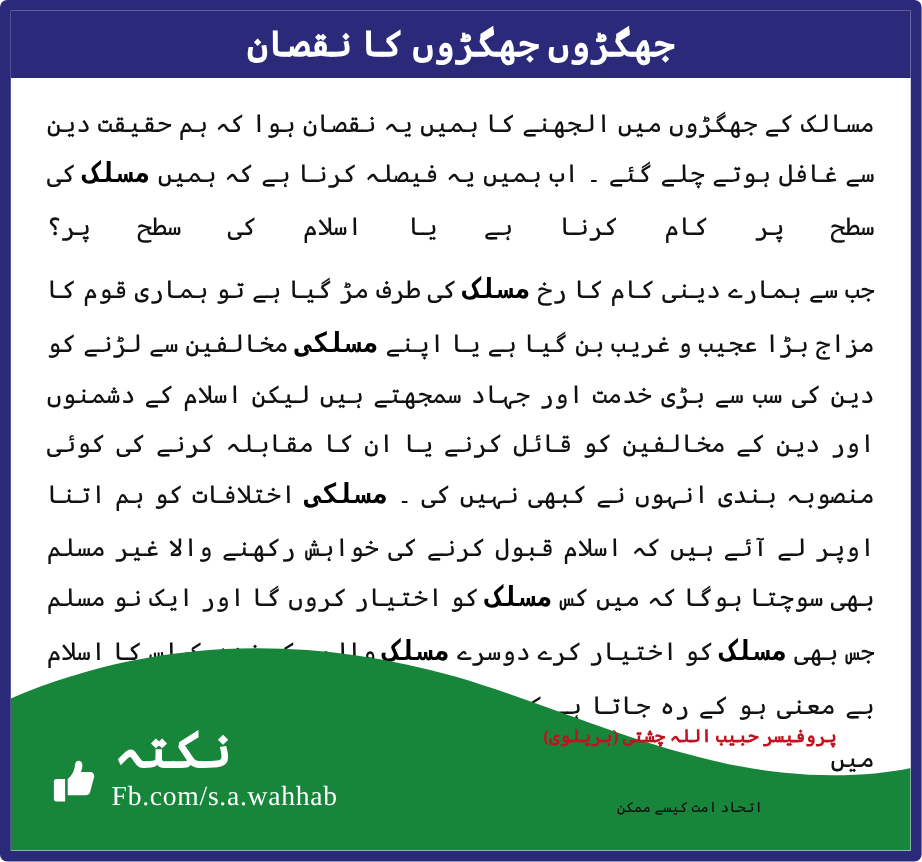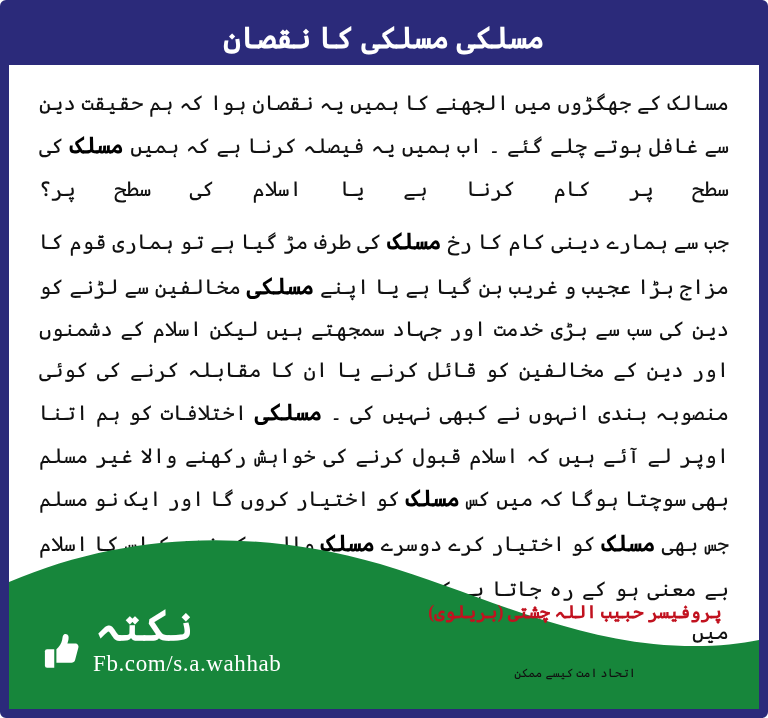--- a/index.html
+++ b/index.html
@@ -67,20 +67,21 @@
     margin: 0 0 10px 0;
     direction: rtl;
     text-align: justify;
     text-align-last: justify;
     font-family: "Liberation Serif", "DejaVu Serif", serif;
   }
   .emph {
     font-weight: bold;
     font-size: 23px;
     color: #000000;
+    font-family: Liberation Mono, monospace;
   }
 
   
   #bottom-band {
     position: absolute;
     left: 0;
     right: 0;
     bottom: 0;
     height: 185px;
     overflow: hidden;
@@ -133,42 +134,42 @@
   #attribution {
     position: absolute;
     right: 34px;
     bottom: 86px;
     width: 300px;
     text-align: center;
     direction: rtl;
   }
   #author-name {
     color: #c1121f;
-    font-size: 18px;
+    font-size: 15px;
     font-weight: bold;
     direction: rtl;
   }
   #tagline {
     position: absolute;
     right: 34px;
     bottom: 28px;
     width: 300px;
     text-align: center;
     color: #111111;
     font-size: 12px;
     direction: rtl;
   }
 </style>
 </head>
 <body>
 
 <div id="poster">
 
   <div id="title-bar">
-    <div id="title-text">مسلکی مسلکی کا نقصان</div>
+    <div id="title-text">جھگڑوں جھگڑوں کا نقصان</div>
   </div>
 
   <div id="body-area">
     <p class="para">مسالک کے جھگڑوں میں الجھنے کا ہمیں یہ نقصان ہوا کہ ہم حقیقت دین سے غافل ہوتے چلے گئے ۔ اب ہمیں یہ فیصلہ کرنا ہے کہ ہمیں <span class="emph">مسلک</span> کی سطح پر کام کرنا ہے یا اسلام کی سطح پر؟</p>
     <p class="para">جب سے ہمارے دینی کام کا رخ <span class="emph">مسلک</span> کی طرف مڑ گیا ہے تو ہماری قوم کا مزاج بڑا عجیب و غریب بن گیا ہے یا اپنے <span class="emph"><span class="emph">مسلک</span>ی</span> مخالفین سے لڑنے کو دین کی سب سے بڑی خدمت اور جہاد سمجھتے ہیں لیکن اسلام کے دشمنوں اور دین کے مخالفین کو قائل کرنے یا ان کا مقابلہ کرنے کی کوئی منصوبہ بندی انہوں نے کبھی نہیں کی ۔ <span class="emph"><span class="emph">مسلک</span>ی</span> اختلافات کو ہم اتنا اوپر لے آئے ہیں کہ اسلام قبول کرنے کی خواہش رکھنے والا غیر مسلم بھی سوچتا ہوگا کہ میں کس <span class="emph">مسلک</span> کو اختیار کروں گا اور ایک نو مسلم جس بھی <span class="emph">مسلک</span> کو اختیار کرے دوسرے <span class="emph">مسلک</span> والوں کے نزدیک اس کا اسلام بے معنی ہو کے رہ جاتا ہے کیونکہ وہ اسلام قبول کر کے ان کے <span class="emph">مسلک</span> میں نہیں آیا۔</p>
   </div>
 
   <div id="bottom-band">
     <svg id="wave-svg" viewBox="0 0 768 185" preserveAspectRatio="none">
       <path d="M0,58 C120,8 250,4 380,40 C470,66 560,110 660,120 C700,124 740,122 768,116 L768,185 L0,185 Z" fill="#17863b"></path>

